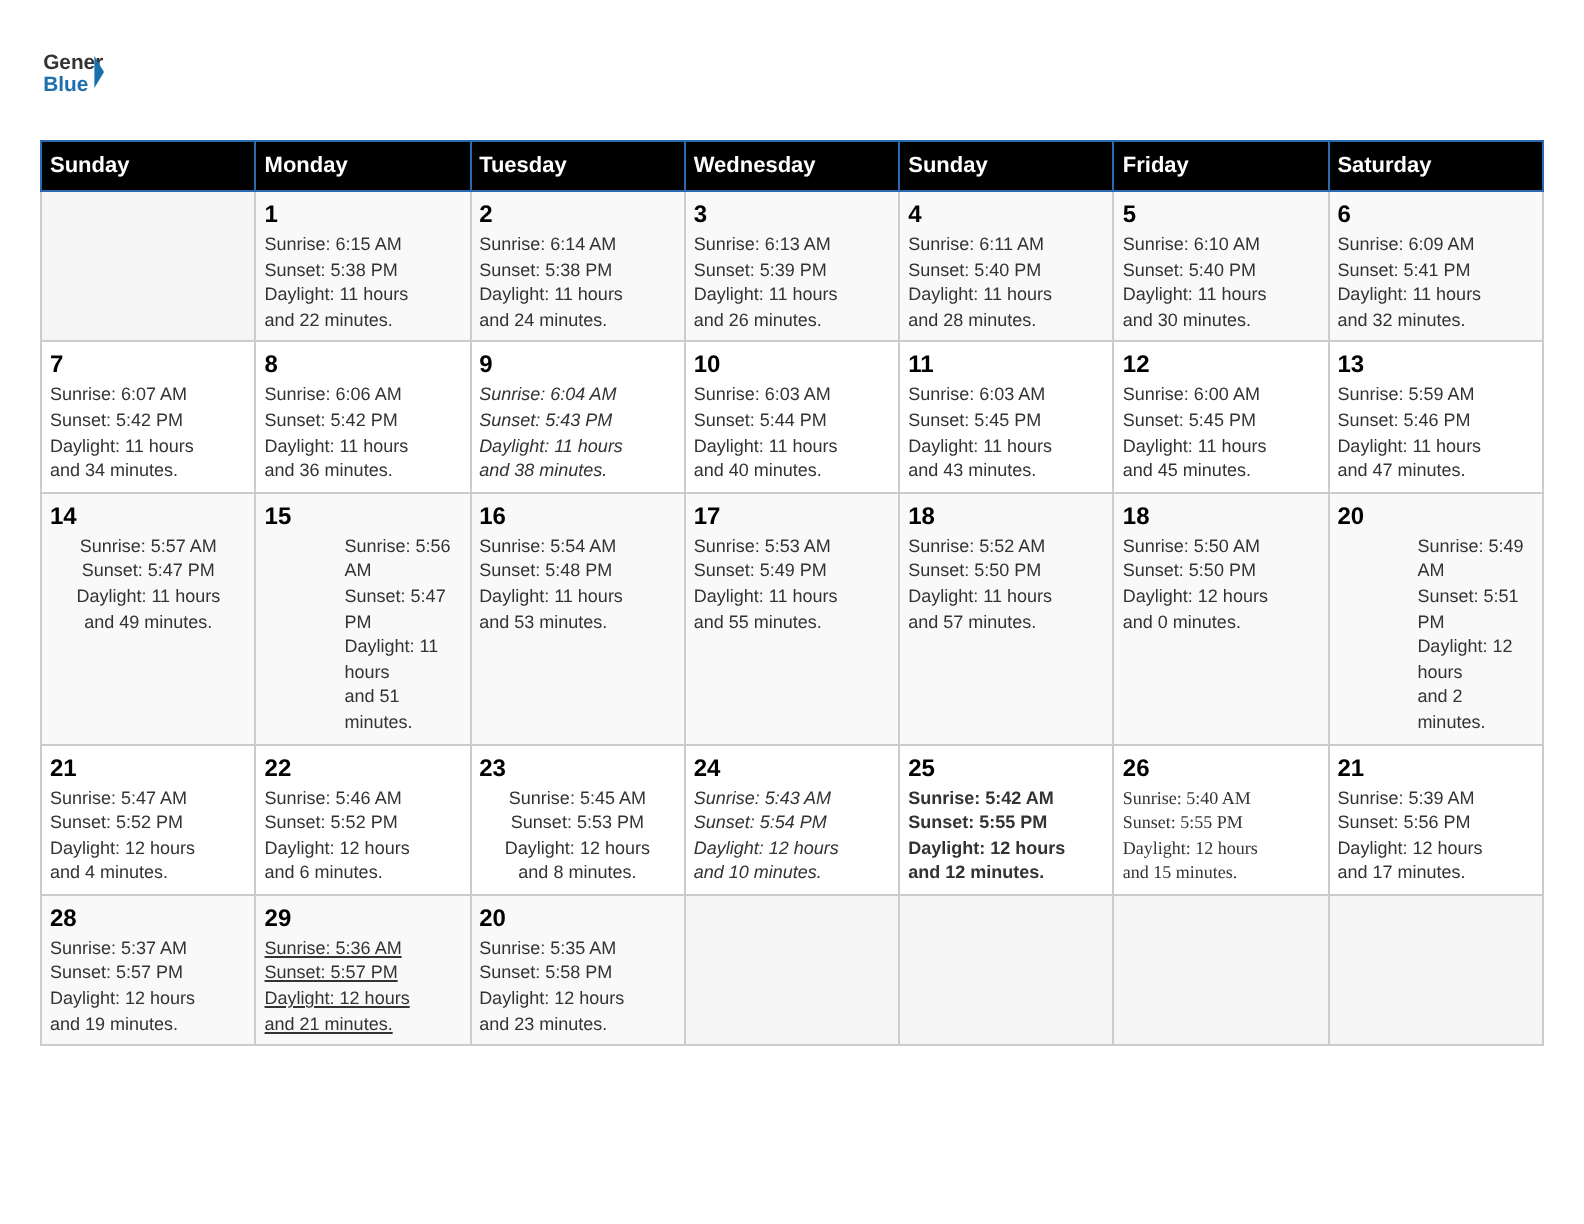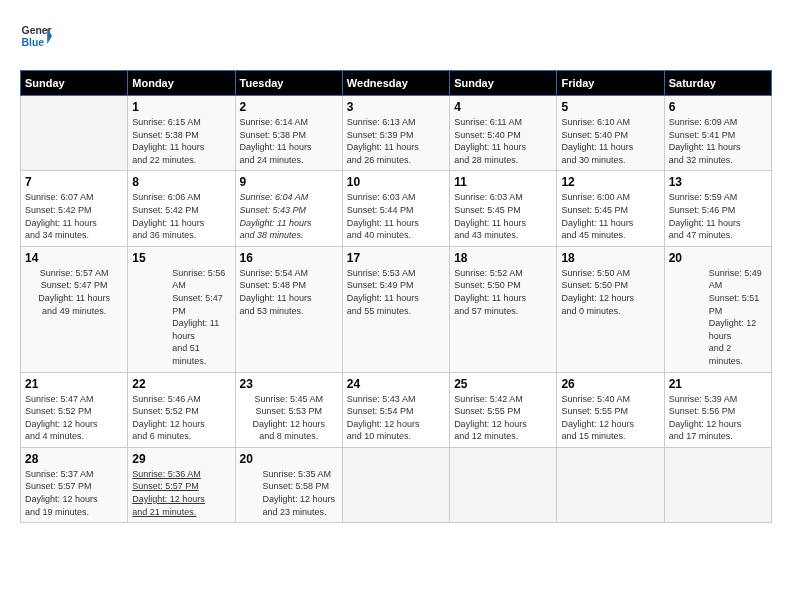--- a/index.html
+++ b/index.html
@@ -270,35 +270,35 @@
         </td>
         <td>
           <div class="day-number">23</div>
           <div class="day-detail" style="white-space: pre-line; text-align: center;">Sunrise: 5:45 AM
 Sunset: 5:53 PM
 Daylight: 12 hours
 and 8 minutes.</div>
         </td>
         <td>
           <div class="day-number">24</div>
-          <div class="day-detail" style="white-space: pre-line;">Sunrise: 5:43 AM
+          <div class="day-detail" style="white-space: pre-line; font-style: italic;">Sunrise: 5:43 AM
 Sunset: 5:54 PM
 Daylight: 12 hours
 and 10 minutes.</div>
         </td>
         <td>
           <div class="day-number">25</div>
-          <div class="day-detail" style="white-space: pre-line;">Sunrise: 5:42 AM
+          <div class="day-detail" style="white-space: pre-line; font-weight: bold;">Sunrise: 5:42 AM
 Sunset: 5:55 PM
 Daylight: 12 hours
 and 12 minutes.</div>
         </td>
         <td>
           <div class="day-number">26</div>
-          <div class="day-detail" style="white-space: pre-line;">Sunrise: 5:40 AM
+          <div class="day-detail" style="white-space: pre-line; font-family: Liberation Serif, serif;">Sunrise: 5:40 AM
 Sunset: 5:55 PM
 Daylight: 12 hours
 and 15 minutes.</div>
         </td>
         <td>
           <div class="day-number">21</div>
           <div class="day-detail" style="white-space: pre-line;">Sunrise: 5:39 AM
 Sunset: 5:56 PM
 Daylight: 12 hours
 and 17 minutes.</div>
@@ -314,21 +314,21 @@
         </td>
         <td>
           <div class="day-number">29</div>
           <div class="day-detail" style="white-space: pre-line; text-decoration: underline;">Sunrise: 5:36 AM
 Sunset: 5:57 PM
 Daylight: 12 hours
 and 21 minutes.</div>
         </td>
         <td>
           <div class="day-number">20</div>
-          <div class="day-detail" style="white-space: pre-line; margin-left: 23px;">Sunrise: 5:35 AM
+          <div class="day-detail" style="white-space: pre-line;">Sunrise: 5:35 AM
 Sunset: 5:58 PM
 Daylight: 12 hours
 and 23 minutes.</div>
         </td>
         <td class="empty-cell"></td>
         <td class="empty-cell"></td>
         <td class="empty-cell"></td>
         <td class="empty-cell"></td>
       </tr>
     </tbody>

